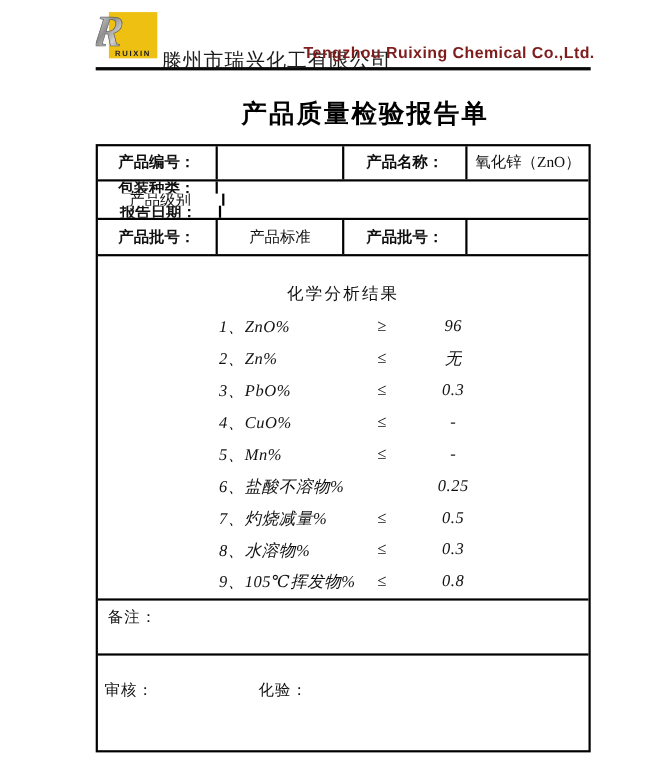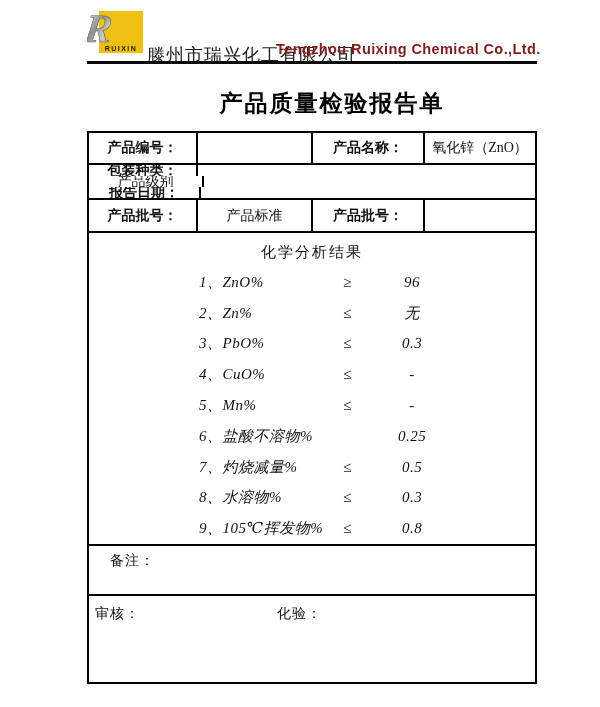--- a/index.html
+++ b/index.html
@@ -40,44 +40,44 @@
   }
   .cell.c1{width:109px;border-right:2px solid #000;}
   .cell.c2{width:115px;border-right:2px solid #000;}
   .cell.c3{width:112px;border-right:2px solid #000;}
   .cell.c4{flex:1;}
   .lbl{font-weight:bold;font-size:14px;font-family:"Liberation Sans","DejaVu Sans",sans-serif;}
   .val{font-size:14px;font-family:"Liberation Serif","DejaVu Serif",serif;}
   
   .chem-section{
     flex:0 0 auto;height:313px;border-bottom:2px solid #000;box-sizing:border-box;
-    display:flex;flex-direction:column;padding-top:4px;
+    display:flex;flex-direction:column;padding-top:20px;
     font-family:"Liberation Serif","DejaVu Serif",serif;
   }
   .chem-heading{
     height:30px;line-height:30px;text-align:center;font-size:15px;letter-spacing:2px;
   }
   .chem-items{flex:1;display:flex;flex-direction:column;font-style:italic;}
   .chem-row{
     flex:1;display:grid;grid-template-columns:110px 118px 60px 70px 1fr;
     align-items:center;font-size:15px;
   }
   .chem-name{grid-column:2;text-align:left;white-space:nowrap;letter-spacing:0.5px;}
   .chem-symbol{grid-column:3;text-align:center;font-size:15px;}
   .chem-value{grid-column:4;text-align:center;letter-spacing:0.5px;}
   
   .remarks-row{
     flex:0 0 auto;height:50px;border-bottom:2px solid #000;box-sizing:border-box;
-    padding:6px 21px;font-size:14px;letter-spacing:1px;
+    padding:6px 9px;font-size:14px;letter-spacing:1px;
     font-family:"Liberation Serif","DejaVu Serif",serif;
   }
   .sign-row{
     flex:1;display:grid;grid-template-columns:140px 140px 1fr;
-    padding:9px 0 0 6px;font-size:14px;letter-spacing:1px;box-sizing:border-box;
-    font-family:"Liberation Serif","DejaVu Serif",serif;align-items:start;gap:42px;
+    padding:23px 0 0 6px;font-size:14px;letter-spacing:1px;box-sizing:border-box;
+    font-family:"Liberation Serif","DejaVu Serif",serif;align-items:start;
   }
 </style>
 </head>
 <body>
 
 <div class="logo">
   <svg width="58" height="48" viewBox="0 0 58 48">
     <defs>
       <linearGradient id="silverGrad" x1="0%" y1="0%" x2="100%" y2="100%">
         <stop offset="0%" stop-color="#f2f2f2"></stop>

